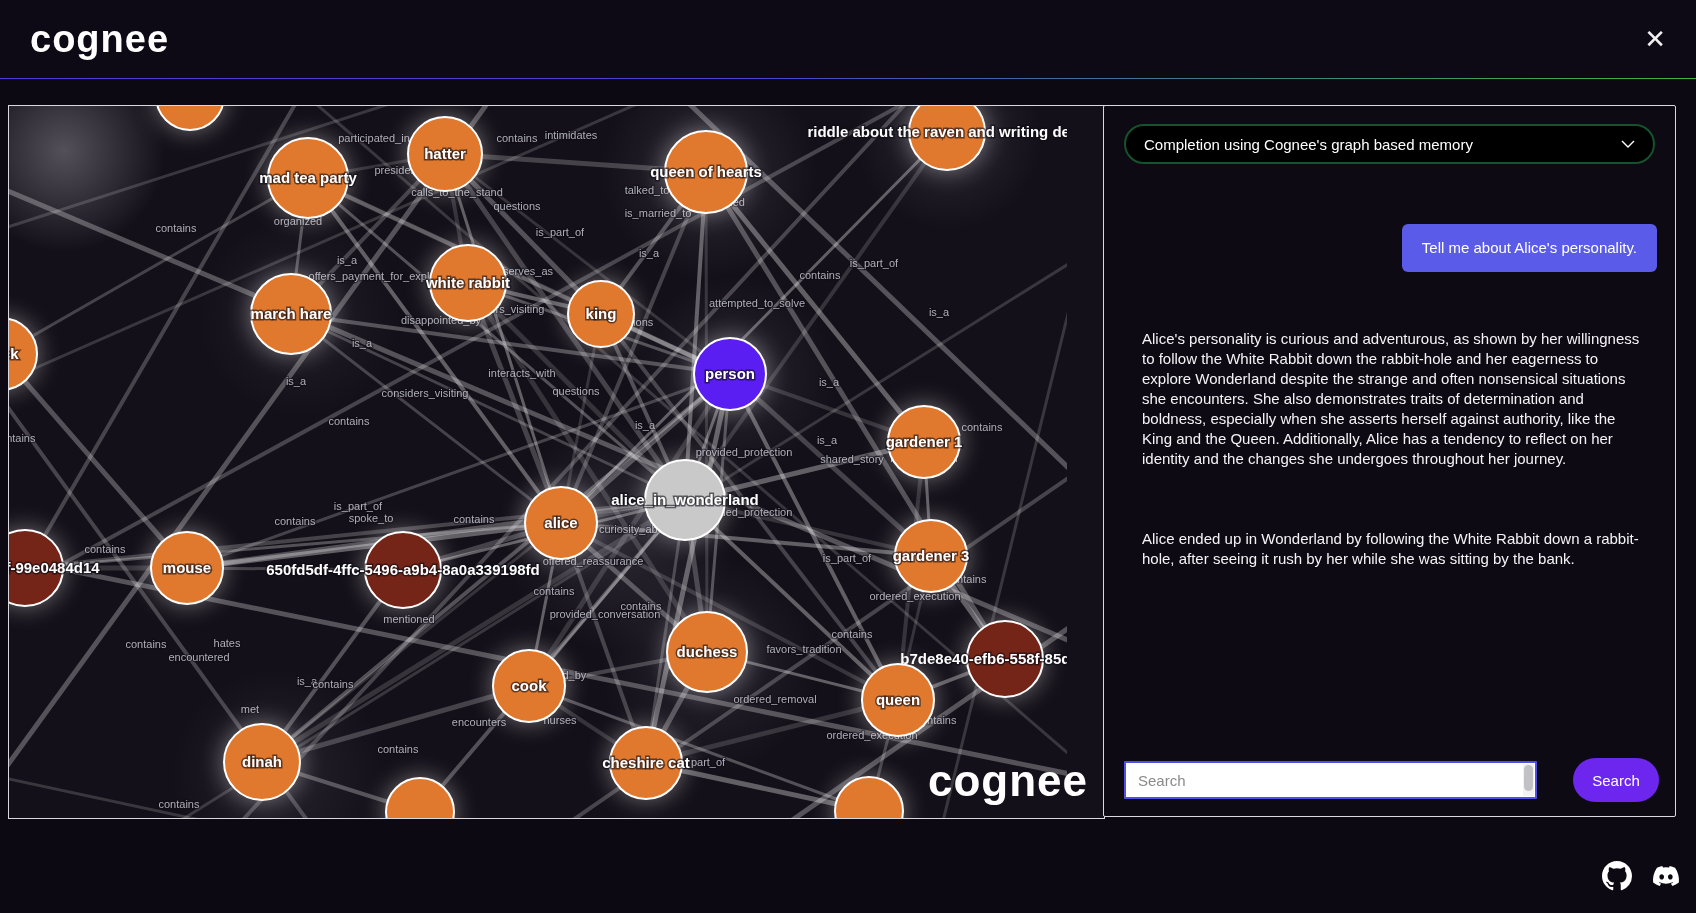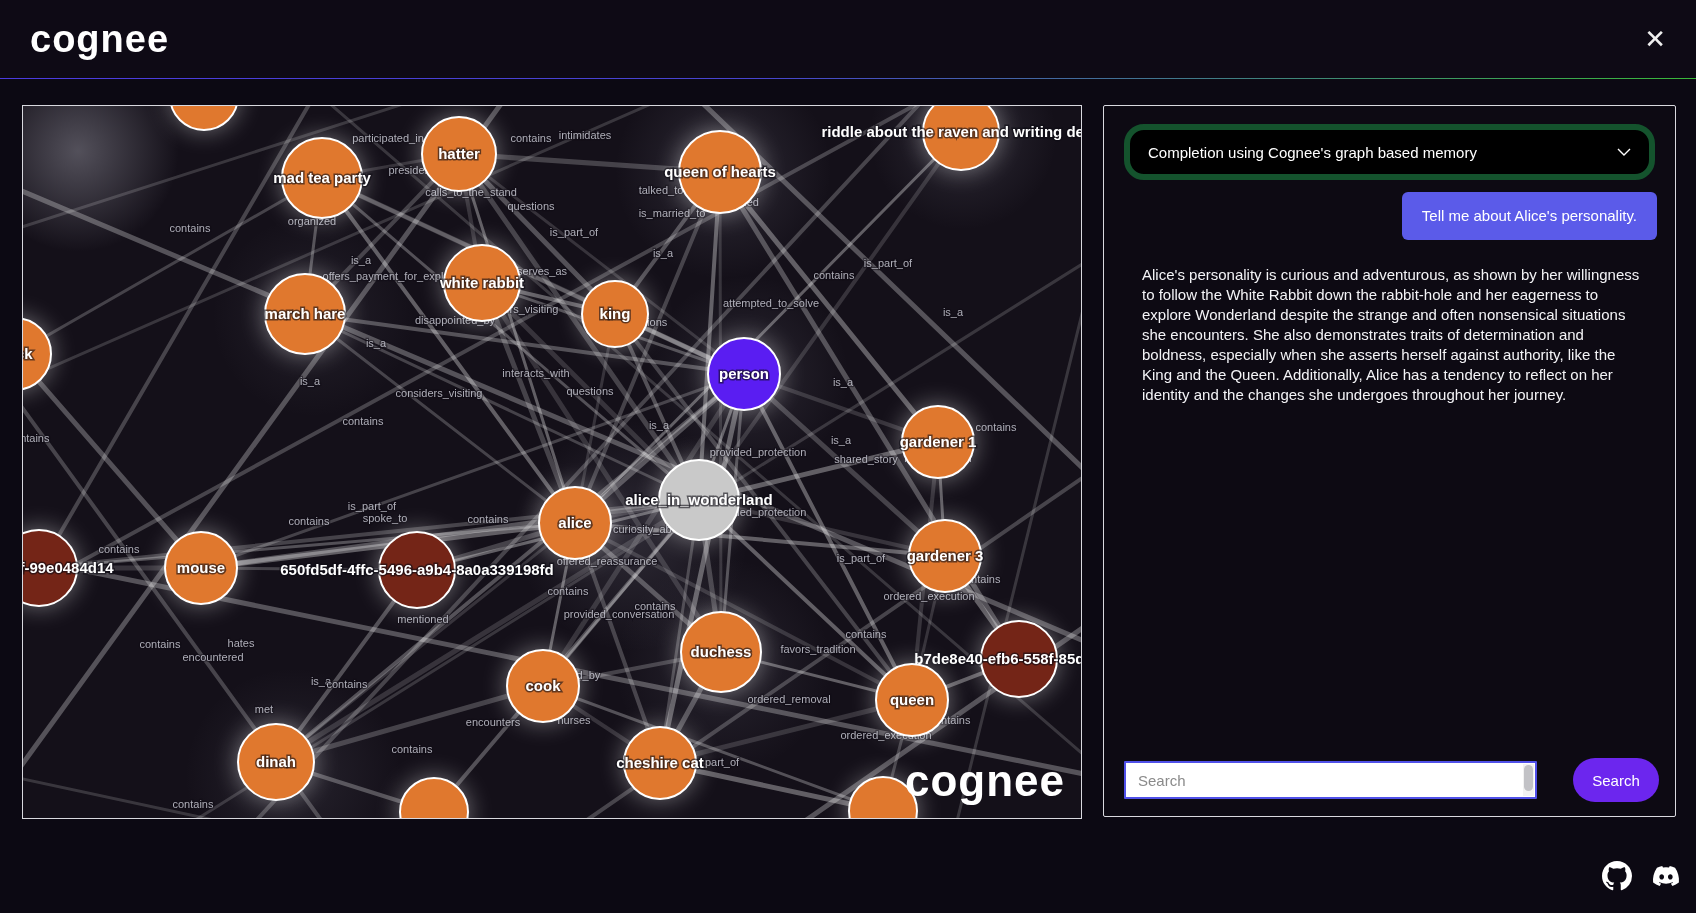--- a/index.html
+++ b/index.html
@@ -10,54 +10,54 @@
   }
   
   .header{position:absolute;top:0;left:0;width:100%;height:78px;
     display:flex;align-items:center;justify-content:space-between;
     padding:0 30px;box-sizing:border-box;background:#0e0a15;}
   .logo{font-size:38px;font-weight:bold;letter-spacing:1px;color:#fff;}
   .close-btn{font-size:26px;font-weight:300;color:#efefef;cursor:pointer;line-height:1;}
   .header-rule{position:absolute;top:78px;left:0;width:100%;height:1px;
     background:linear-gradient(90deg,#4b3be0 0%,#4745cf 45%,#39b839 100%);}
   
-  .graph-panel{position:absolute;left:22px;top:105px;width:1058px;height:712px;
+  .graph-panel{position:absolute;left:8px;top:105px;width:1058px;height:712px;
     border:1px solid #d9d9df;box-sizing:content-box;overflow:hidden;
     background:
       radial-gradient(circle 140px at 55px 45px, rgba(215,215,228,.32), transparent 72%),
       radial-gradient(circle 150px at 700px 65px, rgba(170,170,190,.17), transparent 72%),
       radial-gradient(circle 130px at 940px 30px, rgba(170,170,190,.16), transparent 72%),
       radial-gradient(circle 140px at 725px 270px, rgba(170,170,190,.14), transparent 72%),
       radial-gradient(circle 160px at 610px 430px, rgba(175,175,195,.16), transparent 72%),
       radial-gradient(circle 150px at 700px 560px, rgba(170,170,190,.13), transparent 72%),
       radial-gradient(circle 150px at 270px 670px, rgba(170,170,190,.12), transparent 72%),
       radial-gradient(circle 140px at 290px 210px, rgba(170,170,190,.10), transparent 72%),
-      #141019;}
+      #141019; padding-left: 37px;}
   .graph-panel svg{position:absolute;left:0;top:0;}
   .watermark{position:absolute;right:16px;bottom:12px;font-size:44px;font-weight:bold;
     letter-spacing:1px;color:#fff;z-index:5;}
   #graph line{stroke:#fff;stroke-linecap:round;}
   #graph circle{stroke:#fff;stroke-width:2px;filter:drop-shadow(0 0 12px rgba(255,255,255,.4));}
   .nlabel{font-family:"Liberation Sans",sans-serif;font-size:15px;font-weight:bold;fill:#fff;
     text-anchor:middle;paint-order:stroke;stroke:rgba(14,11,20,.6);stroke-width:3px;}
   .elabel{font-family:"Liberation Sans",sans-serif;font-size:11px;fill:#bcbcc6;
     text-anchor:middle;paint-order:stroke;stroke:rgba(14,11,20,.55);stroke-width:2.5px;opacity:.92;}
   .chat-panel{position:absolute;left:1103px;top:105px;width:573px;height:712px;
     border:1px solid #d9d9df;border-radius:2px;box-sizing:border-box;background:#0d0a13;}
   
-  .model-select{position:absolute;left:20px;right:20px;top:18px;height:56px;
-    border:6px solid #14532d;border-radius:20px;background:#000;
+  .model-select{position:absolute;left:20px;right:20px;top:18px;height:40px;
+    border:2px solid #14532d;border-radius:20px;background:#000;
     display:flex;align-items:center;justify-content:space-between;
     padding:0 18px;box-sizing:border-box;cursor:pointer;}
   .model-select .val{font-size:15px;color:#fff;}
   .chev{display:flex;align-items:center;color:#fff;}
   
   .chat-messages{position:absolute;left:18px;right:18px;top:86px;
     display:flex;flex-direction:column;align-items:flex-end;}
-  .msg{font-size:15px;line-height:20px;}
+  .msg{font-size:15px;line-height:20px;margin-top:32px;}
   .msg.question{background:#5b5be9;color:#fff;border-radius:6px;
     padding:14px 20px;margin-bottom:25px;width:fit-content;}
   .msg.answer{color:#f4f4f7;text-align:left;padding:0 16px 0 20px;margin-bottom:28px;width:100%;
     box-sizing:border-box;}
   
   .search-row{position:absolute;left:20px;right:16px;bottom:14px;
     display:flex;align-items:center;gap:36px;}
   .search-wrap{position:relative;flex:1;height:38px;}
   .search-input{width:100%;height:38px;box-sizing:border-box;border:2px solid #5050e8;
     background:#fff;color:#222;font-size:15px;font-family:"Liberation Sans",sans-serif;
@@ -308,20 +308,21 @@
     <span class="chev">
       <svg width="14" height="9" viewBox="0 0 14 9">
           <path d="M1 1l6 6 6-6" fill="none" stroke="#fff" stroke-width="1.4"></path>
         </svg>
     </span>
   </div>
 
   <div class="chat-messages">
       <div class="msg question">Tell me about Alice's personality.</div>
       <div class="msg answer">Alice's personality is curious and adventurous, as shown by her willingness to follow the White Rabbit down the rabbit-hole and her eagerness to explore Wonderland despite the strange and often nonsensical situations she encounters. She also demonstrates traits of determination and boldness, especially when she asserts herself against authority, like the King and the Queen. Additionally, Alice has a tendency to reflect on her identity and the changes she undergoes throughout her journey.</div>
+      <div class="msg answer">Alice ended up in Wonderland by following the White Rabbit down a rabbit-hole, after seeing it rush by her while she was sitting by the bank.</div>
     </div>
 
   <div class="search-row">
     <div class="search-wrap">
       <input class="search-input" type="text" placeholder="Search" style="">
       <div class="fake-scrollbar">
         <div class="fake-thumb"></div>
       </div>
     </div>
     <button class="search-btn">Search</button>

